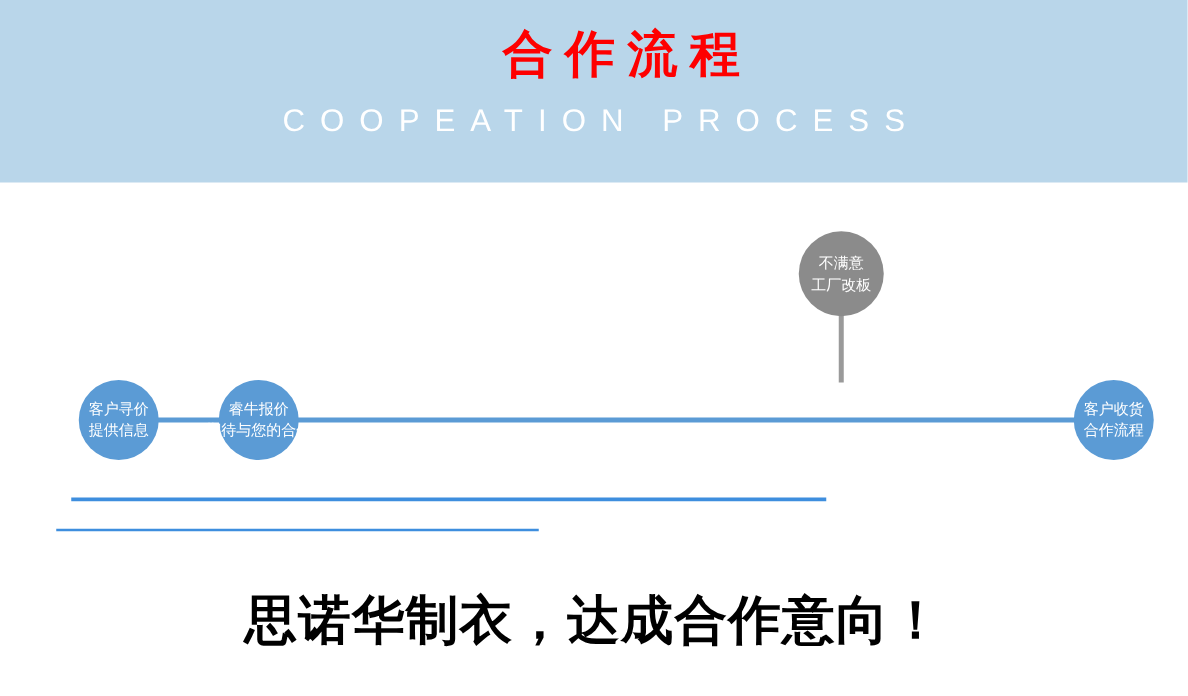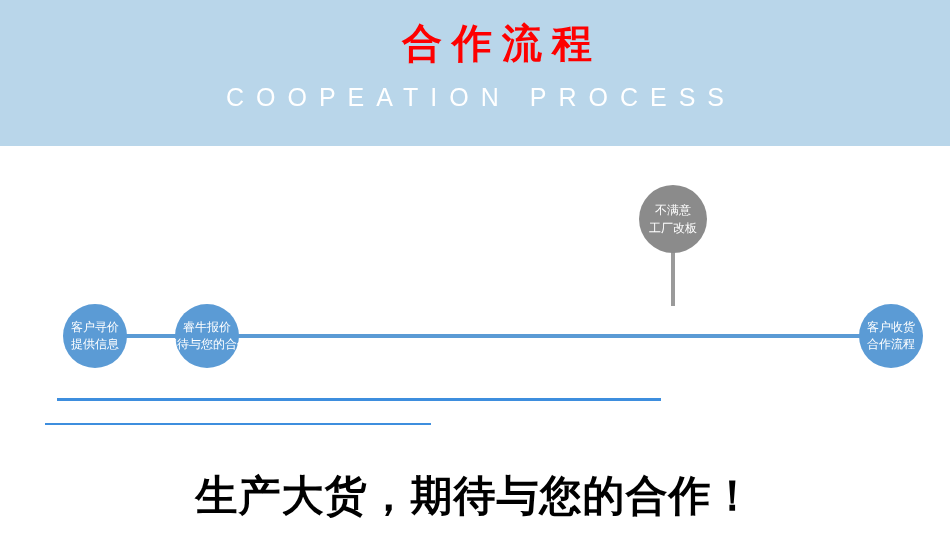--- a/index.html
+++ b/index.html
@@ -175,15 +175,15 @@
     <div class="step" style="left:848px">
       <div class="txt">客户收货</div>
       <div class="txt">合作流程</div>
     </div>
 
   </div>
 
   <div class="underline-long"></div>
   <div class="underline-short"></div>
 
-  <div class="slogan">生产大货，期待与您的合作！</div>
+  <div class="slogan">思诺华制衣，达成合作意向！</div>
 
 </div>
 
 </body></html>

